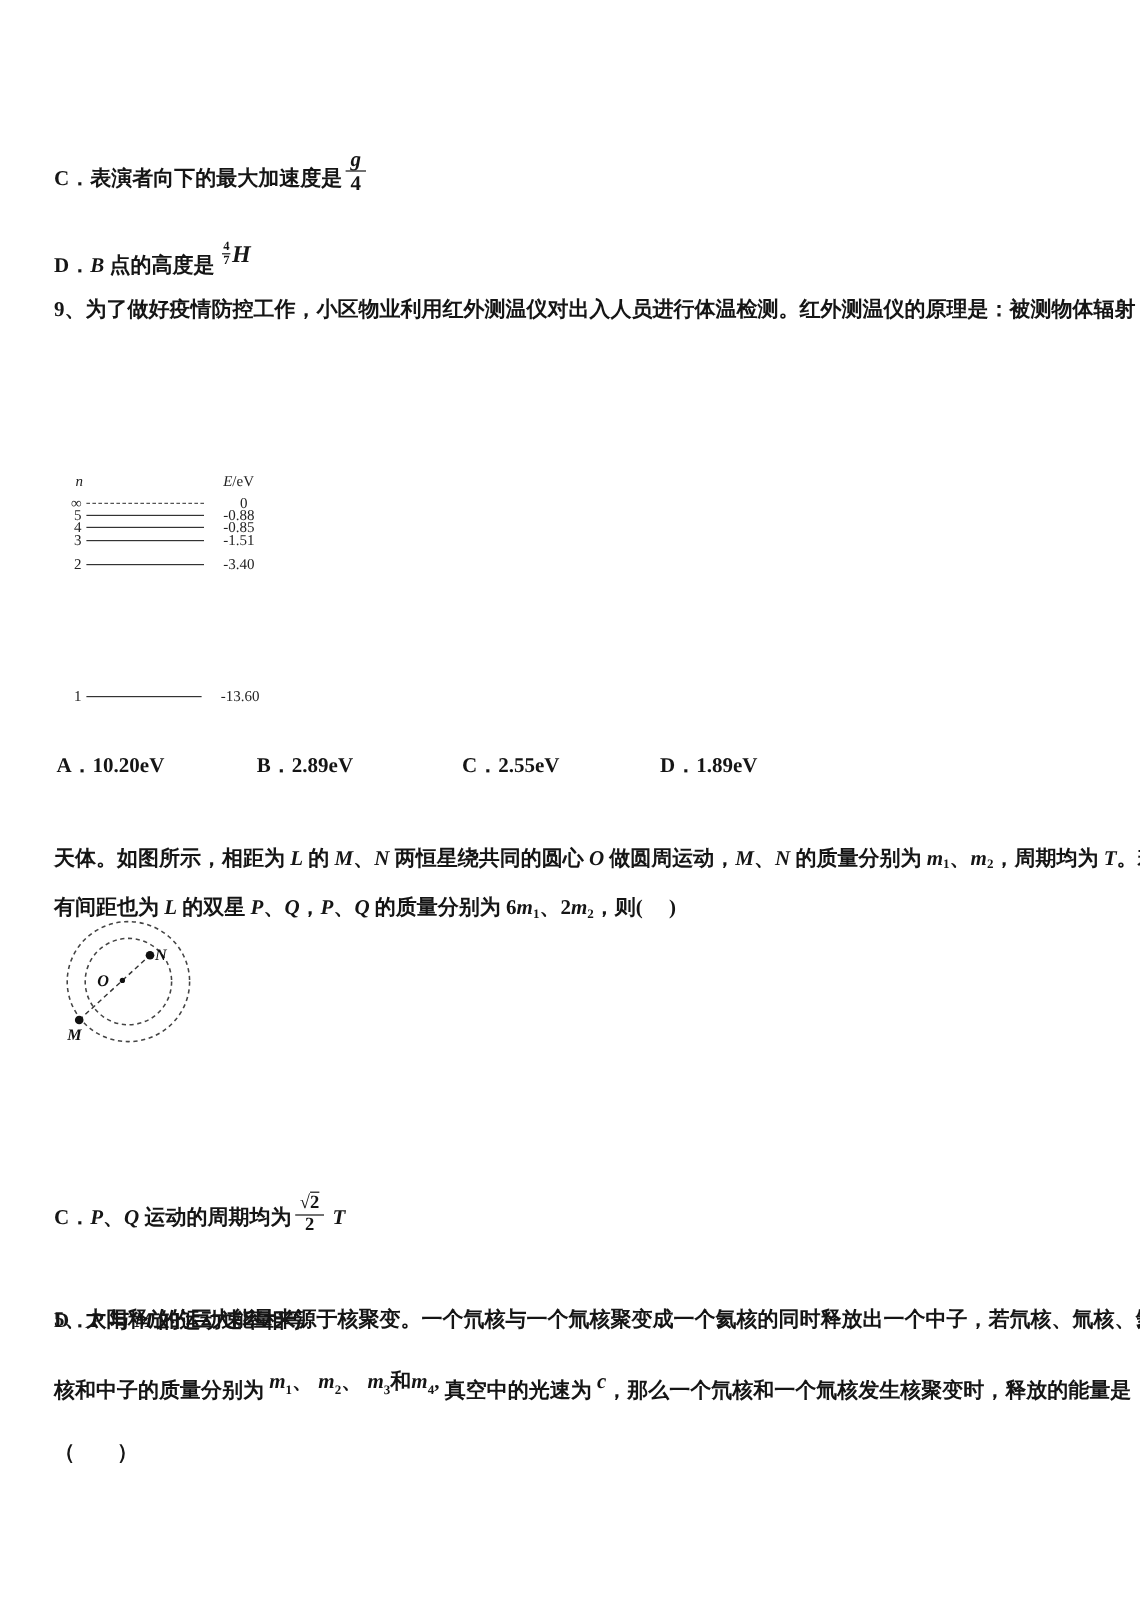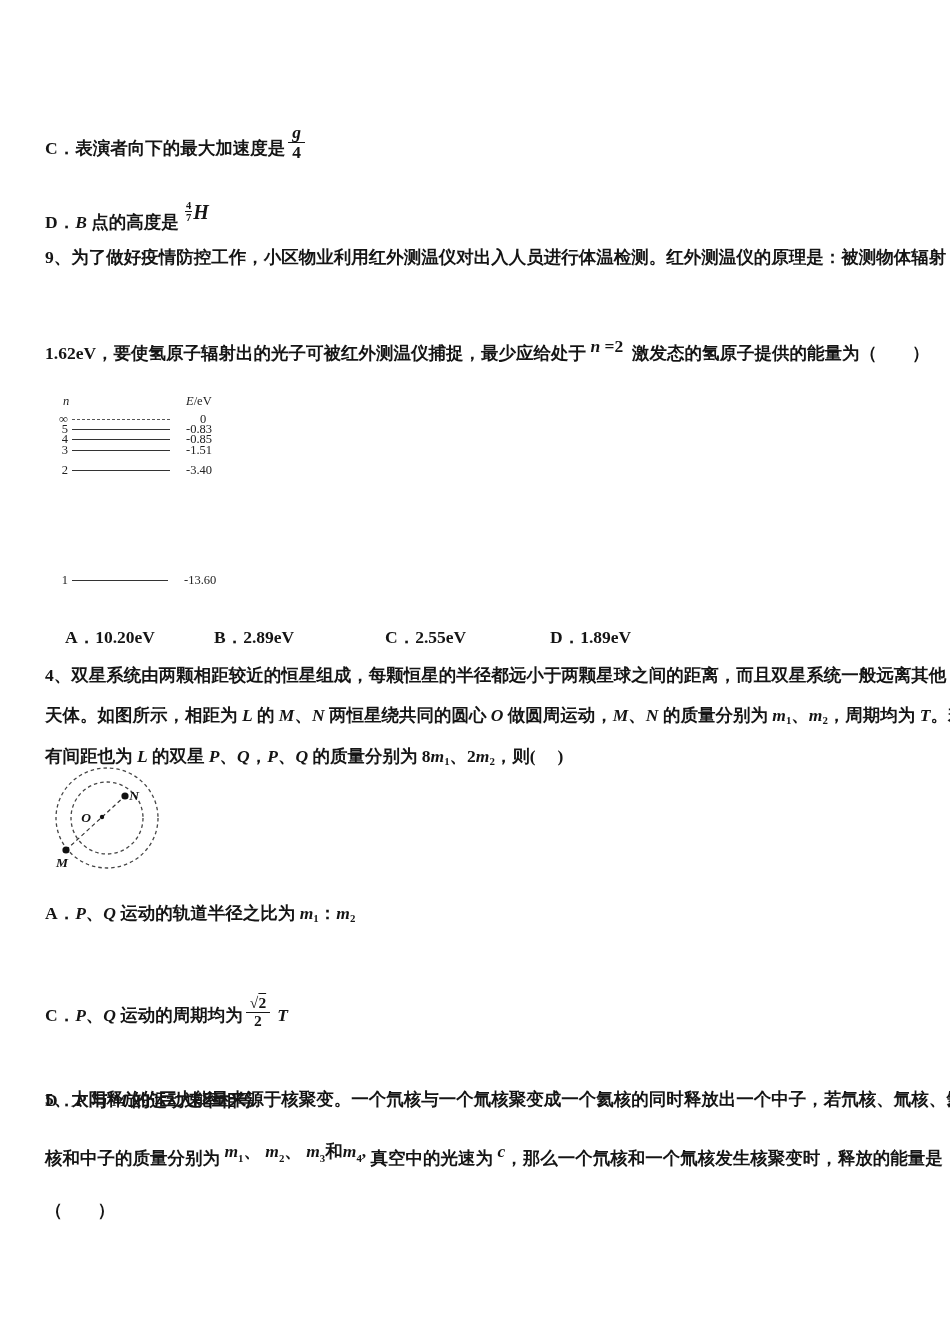--- a/index.html
+++ b/index.html
@@ -63,35 +63,34 @@
 </head>
 <body>
 
 <div class="page">
 
   <div class="row" style="top:123px"><span><span>C．表演者向下的最大加速度是</span></span><span class="frac it-num"><span class="num">g</span><span class="den">4</span></span></div>
 
   <div class="row" style="top:200px"><span><span>D．</span><span class="i">B</span><span> 点的高度是 </span></span><span class="sfrac"><span class="num">4</span><span class="den">7</span></span><span class="hsym">H</span></div>
 
   <div class="row" style="top:246px">9、为了做好疫情防控工作，小区物业利用红外测温仪对出入人员进行体温检测。红外测温仪的原理是：被测物体辐射</div>
-  <div class="row" style="top:342px"><span>1.62eV，要使氢原子辐射出的光子可被红外测温仪捕捉，最少应给处于 </span><span class="eqi">n</span><span class="eq"> =2</span><span>  激发态的氢原子提供的能量为（　　）</span></div>
 
   <div class="ediagram">
     <span class="dhead i" style="left:13px">n</span>
     <span class="dhead" style="left:136px"><i>E</i><span>/eV</span></span>
 
     <div class="elevel" style="top:16px">
         <span class="en">∞</span>
         <span class="eline dashed"></span>
         <span class="ev" style="margin-left:30px">0</span>
       </div>
     <div class="elevel" style="top:26px">
         <span class="en">5</span>
         <span class="eline"></span>
-        <span class="ev">-0.83</span>
+        <span class="ev">-0.88</span>
       </div>
     <div class="elevel" style="top:36px">
         <span class="en">4</span>
         <span class="eline"></span>
         <span class="ev">-0.85</span>
       </div>
     <div class="elevel" style="top:47px">
         <span class="en">3</span>
         <span class="eline"></span>
         <span class="ev">-1.51</span>
@@ -101,42 +100,40 @@
         <span class="eline"></span>
         <span class="ev">-3.40</span>
       </div>
     <div class="elevel" style="top:177px">
         <span class="en">1</span>
         <span class="eline" style="width:96px"></span>
         <span class="ev">-13.60</span>
       </div>
   </div>
 
-  <div class="row" style="top:626px;left:65px">A．10.20eV</div>
+  <div class="row" style="top:626px;left:47px">A．10.20eV</div>
   <div class="row" style="top:626px;left:214px">B．2.89eV</div>
   <div class="row" style="top:626px;left:385px">C．2.55eV</div>
   <div class="row" style="top:626px;left:550px">D．1.89eV</div>
 
-  <div class="row" style="top:664px">4、双星系统由两颗相距较近的恒星组成，每颗恒星的半径都远小于两颗星球之间的距离，而且双星系统一般远离其他</div>
   <div class="row" style="top:704px"><span>天体。如图所示，相距为 </span><span class="i">L</span><span> 的 </span><span class="i">M</span><span>、</span><span class="i">N</span><span> 两恒星绕共同的圆心 </span><span class="i">O</span><span> 做圆周运动，</span><span class="i">M</span><span>、</span><span class="i">N</span><span> 的质量分别为 </span><span class="i">m</span><span class="sub">1</span><span>、</span><span class="i">m</span><span class="sub">2</span><span>，周期均为 </span><span class="i">T</span><span>。若另</span></div>
-  <div class="row" style="top:745px"><span>有间距也为 </span><span class="i">L</span><span> 的双星 </span><span class="i">P</span><span>、</span><span class="i">Q</span><span>，</span><span class="i">P</span><span>、</span><span class="i">Q</span><span> 的质量分别为 8</span><span class="i">m</span><span class="sub">1</span><span>、2</span><span class="i">m</span><span class="sub">2</span><span>，则(　 )</span></div>
+  <div class="row" style="top:745px"><span>有间距也为 </span><span class="i">L</span><span> 的双星 </span><span class="i">P</span><span>、</span><span class="i">Q</span><span>，</span><span class="i">P</span><span>、</span><span class="i">Q</span><span> 的质量分别为 6</span><span class="i">m</span><span class="sub">1</span><span>、2</span><span class="i">m</span><span class="sub">2</span><span>，则(　 )</span></div>
 
   <svg class="starfig" width="132" height="110" viewBox="0 0 132 110">
     <ellipse cx="62" cy="54" rx="51" ry="50" fill="none" stroke="#444" stroke-width="1.3" stroke-dasharray="3.5,3"></ellipse>
     <circle cx="62" cy="54" r="36" fill="none" stroke="#444" stroke-width="1.3" stroke-dasharray="3.5,3"></circle>
     <line x1="21" y1="86" x2="80" y2="32" stroke="#333" stroke-width="1.2" stroke-dasharray="4,3"></line>
     <circle cx="57" cy="53" r="2.2" fill="#111"></circle>
     <circle cx="21" cy="86" r="3.6" fill="#111"></circle>
     <circle cx="80" cy="32" r="3.6" fill="#111"></circle>
     <text x="41" y="58" text-anchor="middle">O</text>
     <text x="89" y="36" text-anchor="middle">N</text>
     <text x="17" y="103" text-anchor="middle">M</text>
   </svg>
 
-  <div class="row" style="top:902px"><span>A．</span><span class="i">P</span><span>、</span><span class="i">Q</span><span> 运动的轨道半径之比为 </span><span class="i">m</span><span class="sub">1</span><span>：</span><span class="i">m</span><span class="sub">2</span></div>
   <div class="row" style="top:995px"><span><span>C．</span><span class="i">P</span><span>、</span><span class="i">Q</span><span> 运动的周期均为</span></span><span class="frac" style="font-size:15.5px;vertical-align:-5px"><span class="num"><span>√</span><span class="radicand">2</span></span><span class="den">2</span></span><span class="tsym">T</span></div>
   <div class="row" style="top:1089px"><span>D．</span><span class="i">P</span><span> 与 </span><span class="i">M</span><span> 的运动速率相等</span></div>
 
   <div class="row" style="top:1088px">5、太阳释放的巨大能量来源于核聚变。一个氘核与一个氚核聚变成一个氦核的同时释放出一个中子，若氘核、氚核、氦</div>
   <div class="row" style="top:1147px"><span>核和中子的质量分别为 </span><span class="eqi">m</span><span class="eqsub">1</span><span class="eq">、 </span><span class="eqi">m</span><span class="eqsub">2</span><span class="eq">、 </span><span class="eqi">m</span><span class="eqsub">3</span><span class="eq">和</span><span class="eqi">m</span><span class="eqsub">4</span><span class="eq">,</span><span> 真空中的光速为 </span><span class="eqi">c</span><span>，那么一个氘核和一个氚核发生核聚变时，释放的能量是</span></div>
   <div class="row" style="top:1199px">（　　）</div>
 
 </div>
 
 </body></html>

